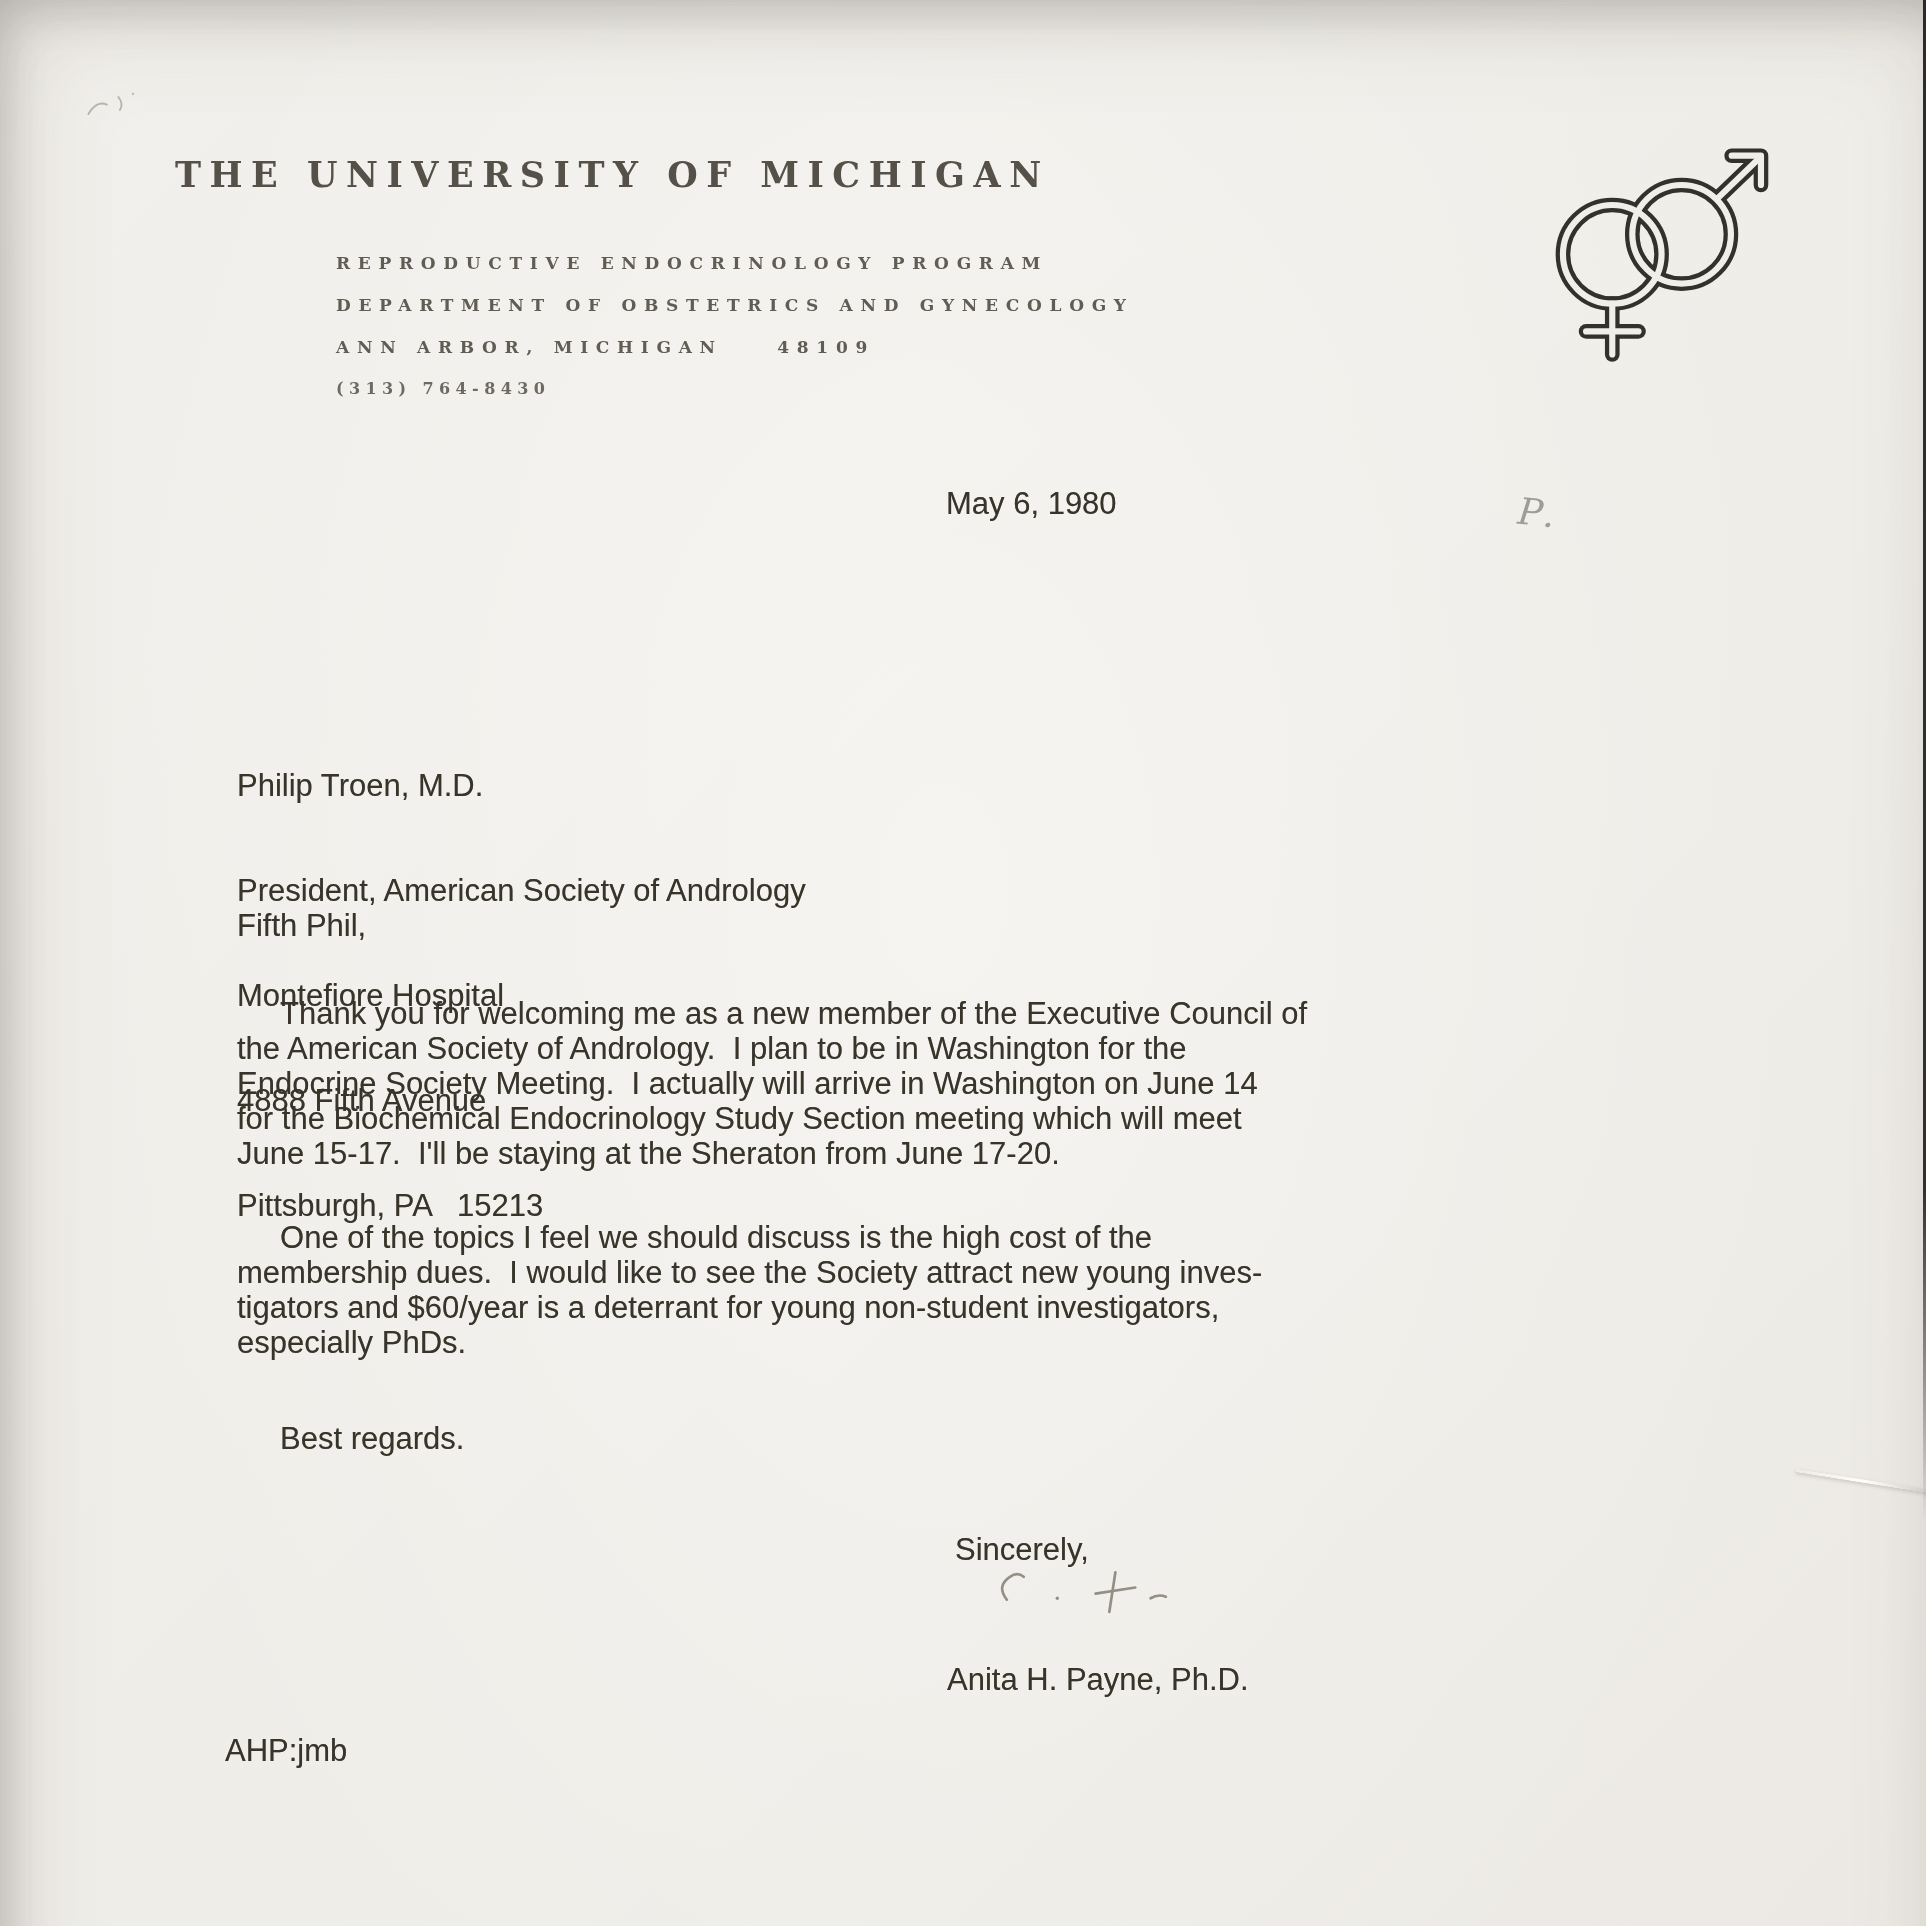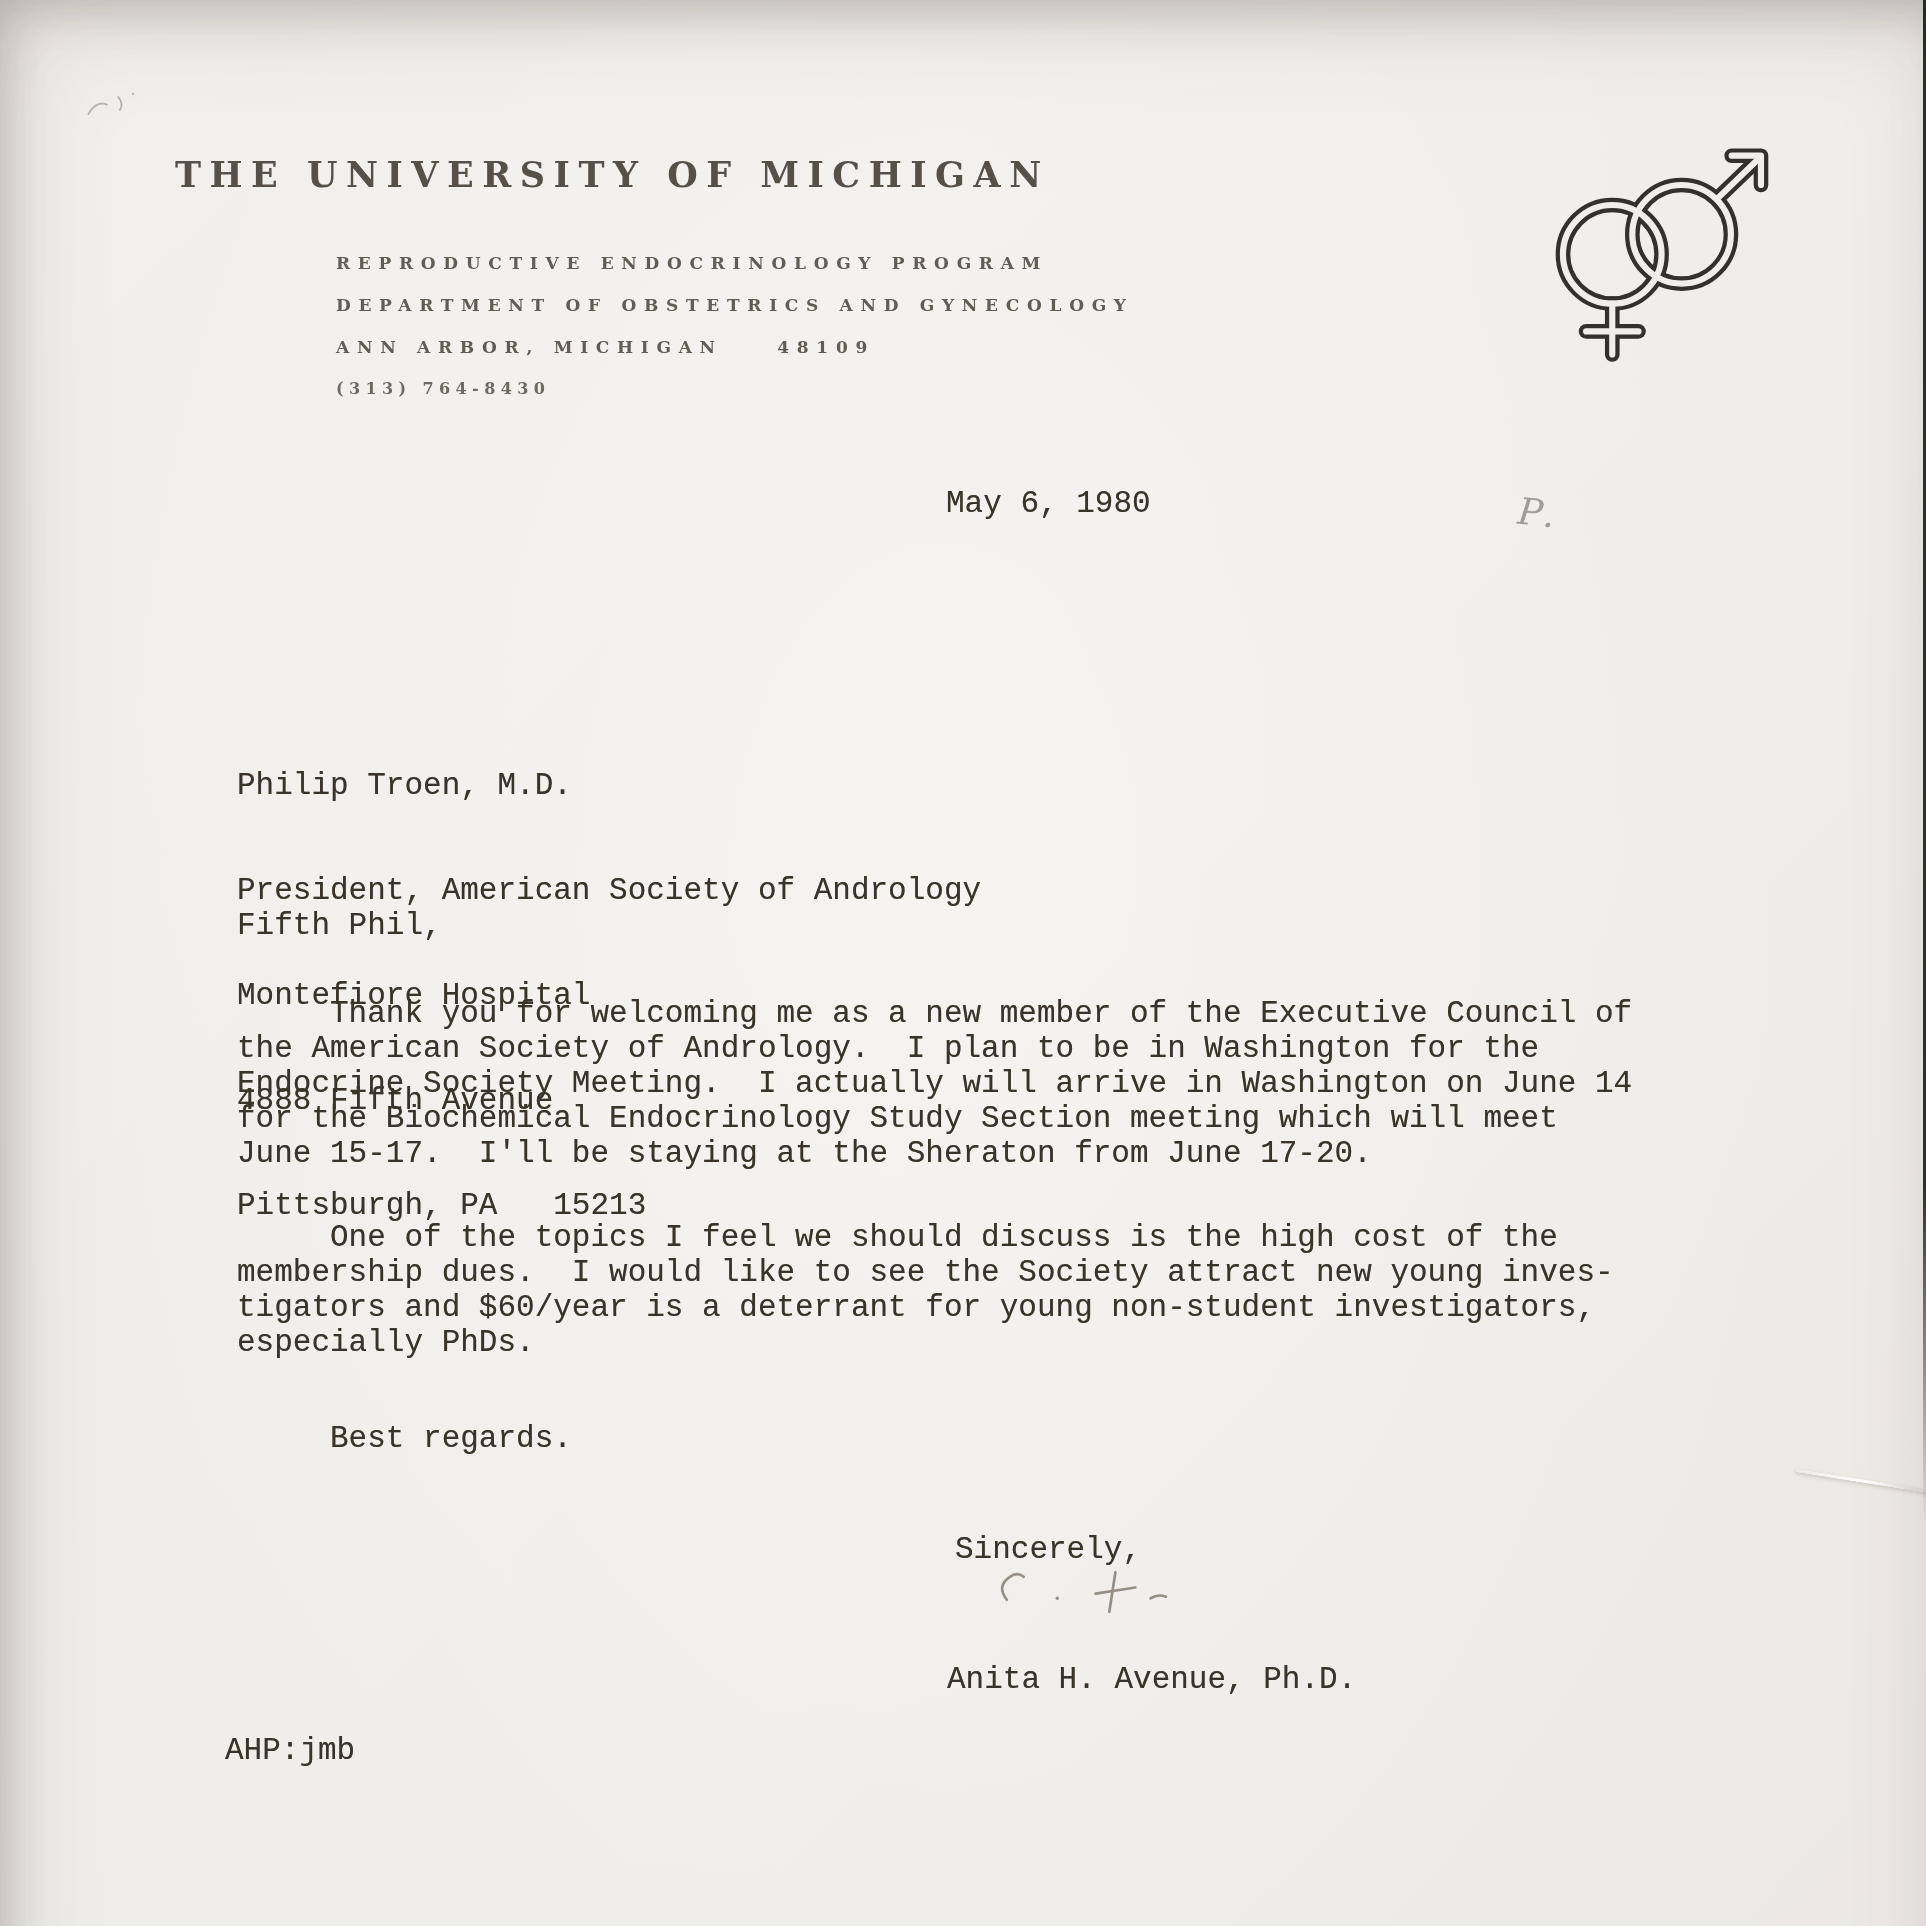--- a/index.html
+++ b/index.html
@@ -68,21 +68,21 @@
     letter-spacing: 5.4px;
     opacity: 0.8;
   }
 
   .logo { position: absolute; top: 148px; left: 1535px; }
 
   
   .tw {
     position: absolute;
     white-space: pre-wrap;
-    font-family: Liberation Mono, monospace;
+    font-family: Liberation Sans, sans-serif;
     font-size: 31px;
     line-height: 35px;
     color: #383429;
     text-shadow: 0 0 0.4px rgba(56,52,41,0.45);
   }
 
   .date       { top: 486px; left: 946px; }
   .recipient  { top: 698px; left: 237px; }
   .salutation { top: 908px; left: 237px; }
   .para1      { top: 996px; left: 237px; }
@@ -184,18 +184,18 @@
   <svg class="signature-svg" width="216" height="65" viewBox="0 0 280 85">
     <g fill="none" stroke="#767064" stroke-width="3.5" stroke-linecap="round">
       <path d="M26 52 q -14 -18 4 -30 q 10 -7 18 0"></path>
       <circle cx="92" cy="50" r="2.2" fill="#767064" stroke="none"></circle>
       <path d="M168 16 l -8 52"></path>
       <path d="M142 44 l 52 -8"></path>
       <path d="M214 50 q 10 -6 20 -2"></path>
     </g>
   </svg>
 
-  <div class="tw signer">Anita H. Avenue, Ph.D.</div>
+  <div class="tw signer">Anita H. Payne, Ph.D.</div>
 
   <div class="tw typist">AHP:jmb</div>
 
 </div>
 
 
 </body></html>

